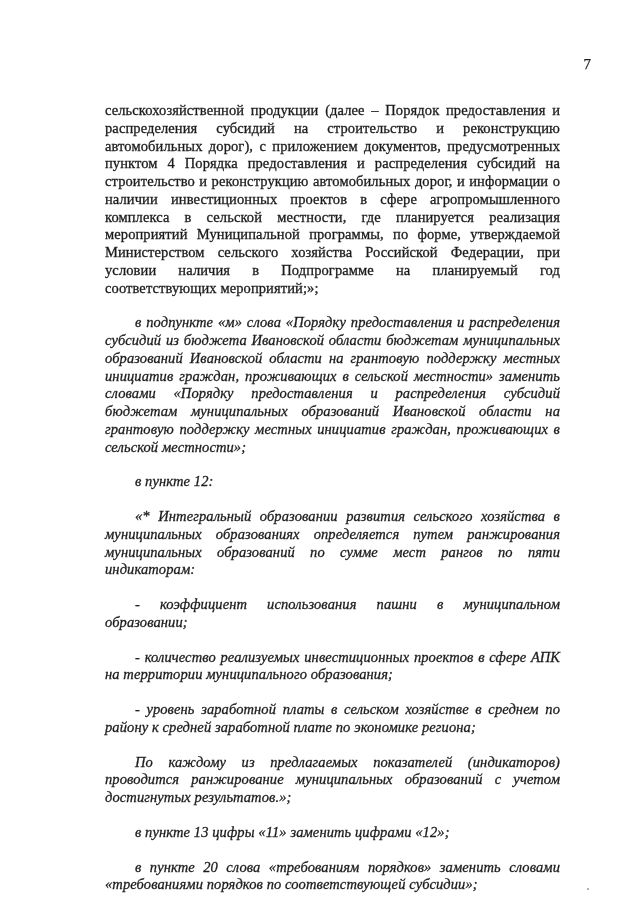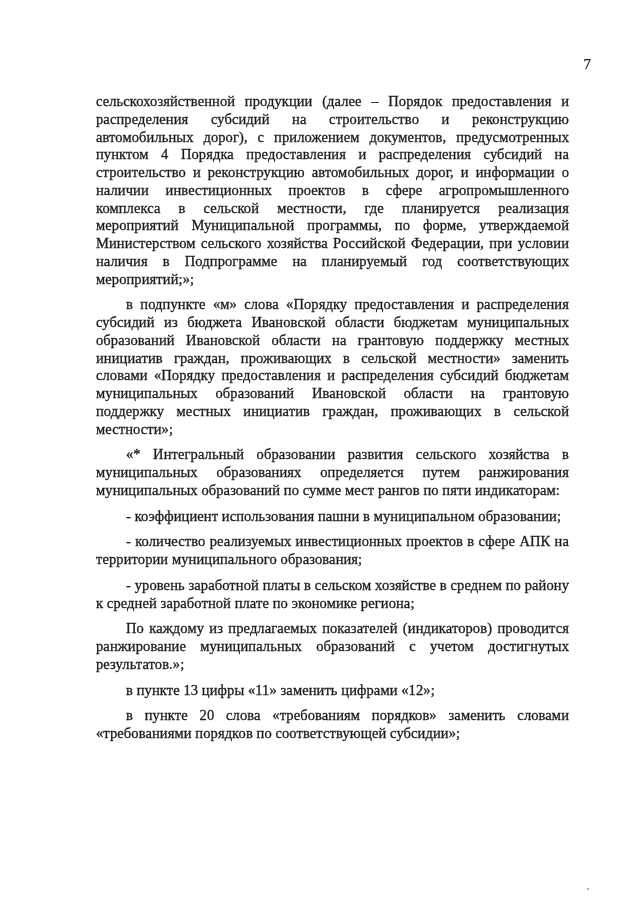--- a/index.html
+++ b/index.html
@@ -30,44 +30,46 @@
     left: 88px;
     top: 85px;
     width: 489px;
     font-size: 14.5px;
     line-height: 17.75px;
     text-align: justify;
     letter-spacing: 0.1px;
     -webkit-text-stroke: 0.3px #1c1c1c;
   }
   .doc-body p {
-    margin: 8px;
+    margin: 17px;
     padding: 0;
   }
   .doc-body p.indent {
     text-indent: 30px;
+    font-style: italic;
   }
   .speck {
     position: absolute;
     left: 587px;
     top: 888px;
     width: 2px;
     height: 2px;
     border-radius: 50%;
     background: #9a9a9a;
   }
 </style>
 </head>
 <body>
 
 <div class="page">
   <div class="page-number">7</div>
   <div class="doc-body" id="doc-body">
       <p>сельскохозяйственной продукции (далее – Порядок предоставления и распределения субсидий на строительство и реконструкцию автомобильных дорог), с приложением документов, предусмотренных пунктом 4 Порядка предоставления и распределения субсидий на строительство и реконструкцию автомобильных дорог, и информации о наличии инвестиционных проектов в сфере агропромышленного комплекса в сельской местности, где планируется реализация мероприятий Муниципальной программы, по форме, утверждаемой Министерством сельского хозяйства Российской Федерации, при условии наличия в Подпрограмме на планируемый год соответствующих мероприятий;»;</p>
       <p class="indent">в подпункте «м» слова «Порядку предоставления и распределения субсидий из бюджета Ивановской области бюджетам муниципальных образований Ивановской области на грантовую поддержку местных инициатив граждан, проживающих в сельской местности» заменить словами «Порядку предоставления и распределения субсидий бюджетам муниципальных образований Ивановской области на грантовую поддержку местных инициатив граждан, проживающих в сельской местности»;</p>
+      <p class="indent">в пункте 12:</p>
       <p class="indent">«* Интегральный образовании развития сельского хозяйства в муниципальных образованиях определяется путем ранжирования муниципальных образований по сумме мест рангов по пяти индикаторам:</p>
       <p class="indent">- коэффициент использования пашни в муниципальном образовании;</p>
       <p class="indent">- количество реализуемых инвестиционных проектов в сфере АПК на территории муниципального образования;</p>
       <p class="indent">- уровень заработной платы в сельском хозяйстве в среднем по району к средней заработной плате по экономике региона;</p>
       <p class="indent">По каждому из предлагаемых показателей (индикаторов) проводится ранжирование муниципальных образований с учетом достигнутых результатов.»;</p>
       <p class="indent">в пункте 13 цифры «11» заменить цифрами «12»;</p>
       <p class="indent">в пункте 20 слова «требованиям порядков» заменить словами «требованиями порядков по соответствующей субсидии»;</p>
     </div>
   <div class="speck"></div>
 </div>

